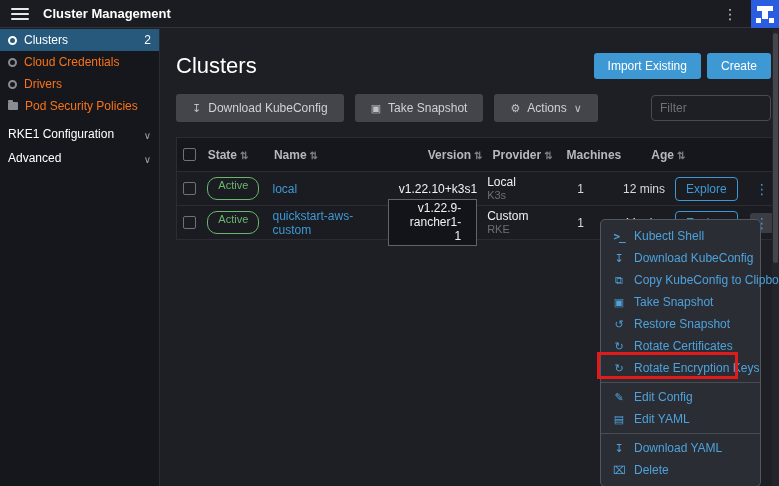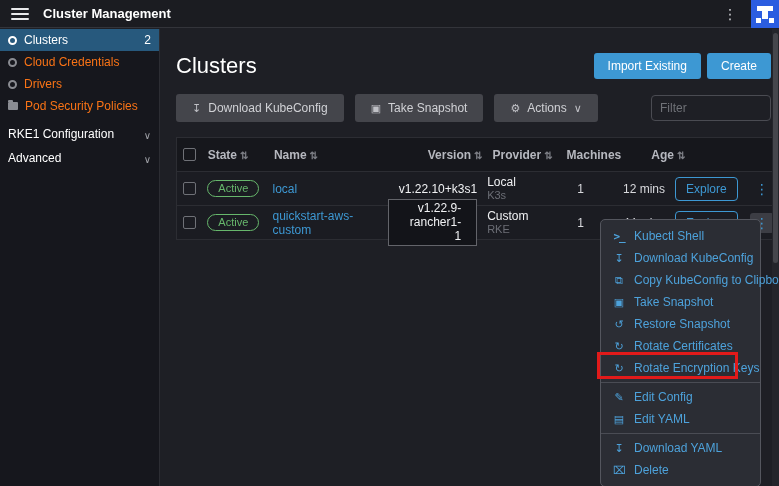--- a/index.html
+++ b/index.html
@@ -62,21 +62,21 @@
   .c-state { width:82px; }
   .c-name  { width:148px; }
   .c-version { width:126px; text-align:right; }
   .c-provider { width:92px; }
   .c-machines { width:64px; text-align:center; }
   .c-age { width:80px; text-align:right; }
   .c-actions { width:108px; display:flex; align-items:center; justify-content:space-between; gap:12px; padding-right:10px; }
   .checkbox { width:13px; height:13px; border:1px solid #6f7177; border-radius:2px; background:transparent; cursor:pointer; }
   .sort-icon { color:#7c7e85; font-size:10px; margin-left:3px; }
   .badge-active { display:inline-block; border:1px solid #67b76c; color:#67b76c; border-radius:10px;
-    font-size:11px; padding:1px 10px 2px; }
+    font-size:11px; padding:1px 10px 8px; }
   .link { color:#3d98d3; text-decoration:none; cursor:pointer; font-size:12px; }
   .version-text { color:#f0f1f3; }
   .version-chip { display:inline-block; border:1px solid #63646a; background:#131419;
     color:#f0f1f3; padding:1px 15px 2px; }
   .provider-main { color:#f0f1f3; line-height:13px; }
   .provider-sub { color:#6c6e76; font-size:11px; line-height:12px; }
   .btn-explore { background:transparent; border:1px solid #3d98d3; color:#3d98d3; border-radius:4px;
     font-size:12px; padding:4px 10px; cursor:pointer; font-family:inherit; }
   .row-kebab { color:#3d98d3; font-size:14px; cursor:pointer; padding:2px 5px; border-radius:3px; }
   .row-kebab.active { background:#3c3d44; }

